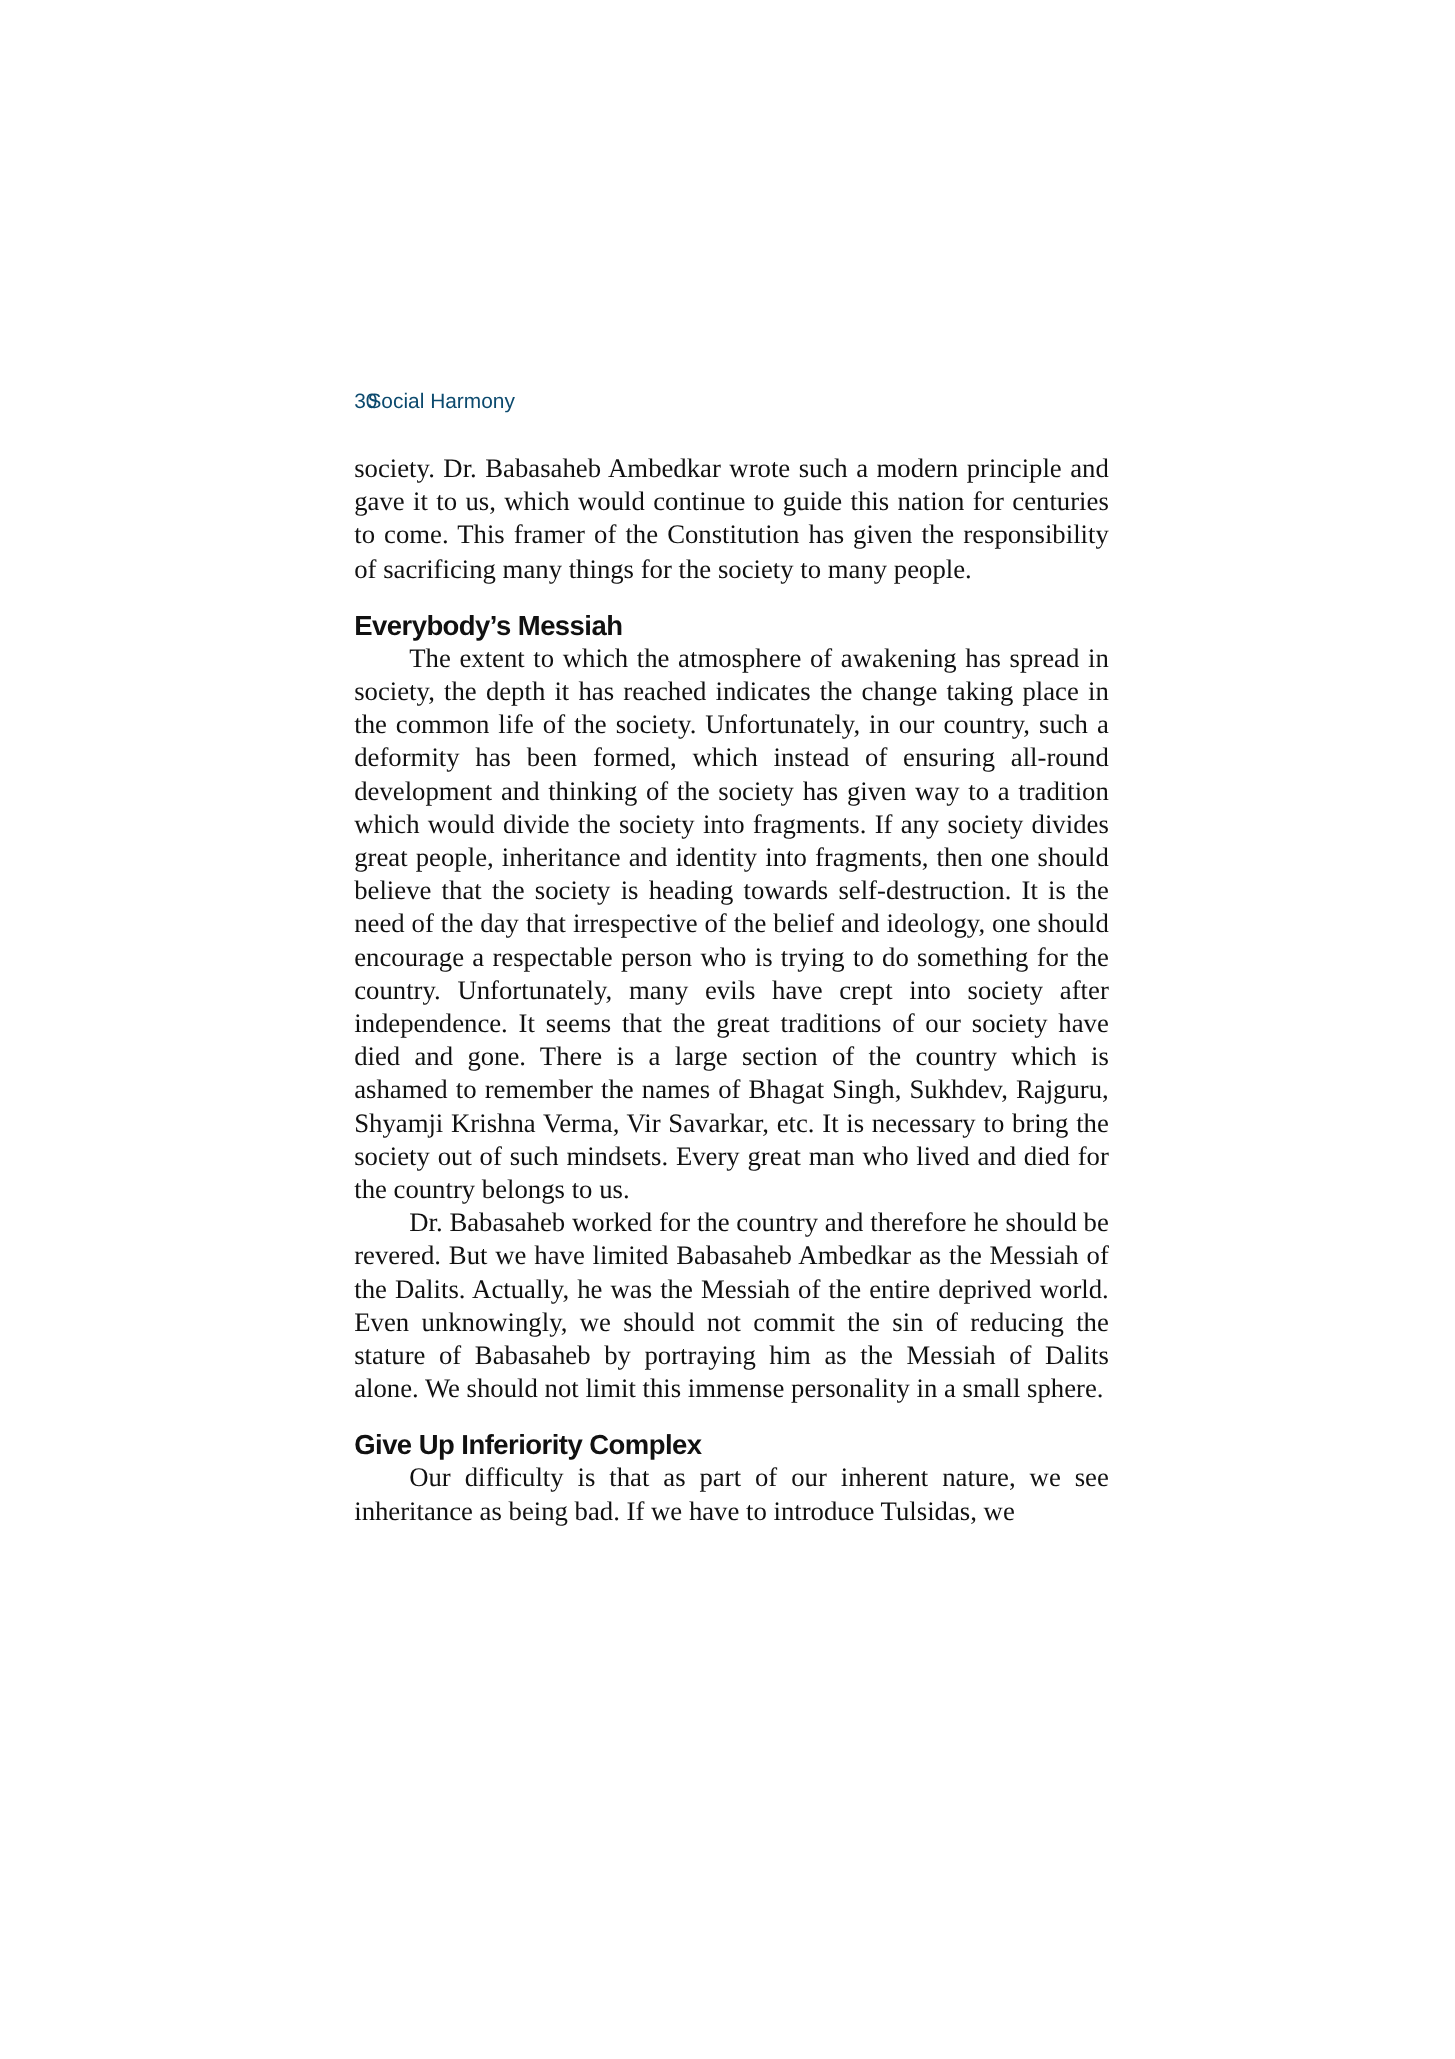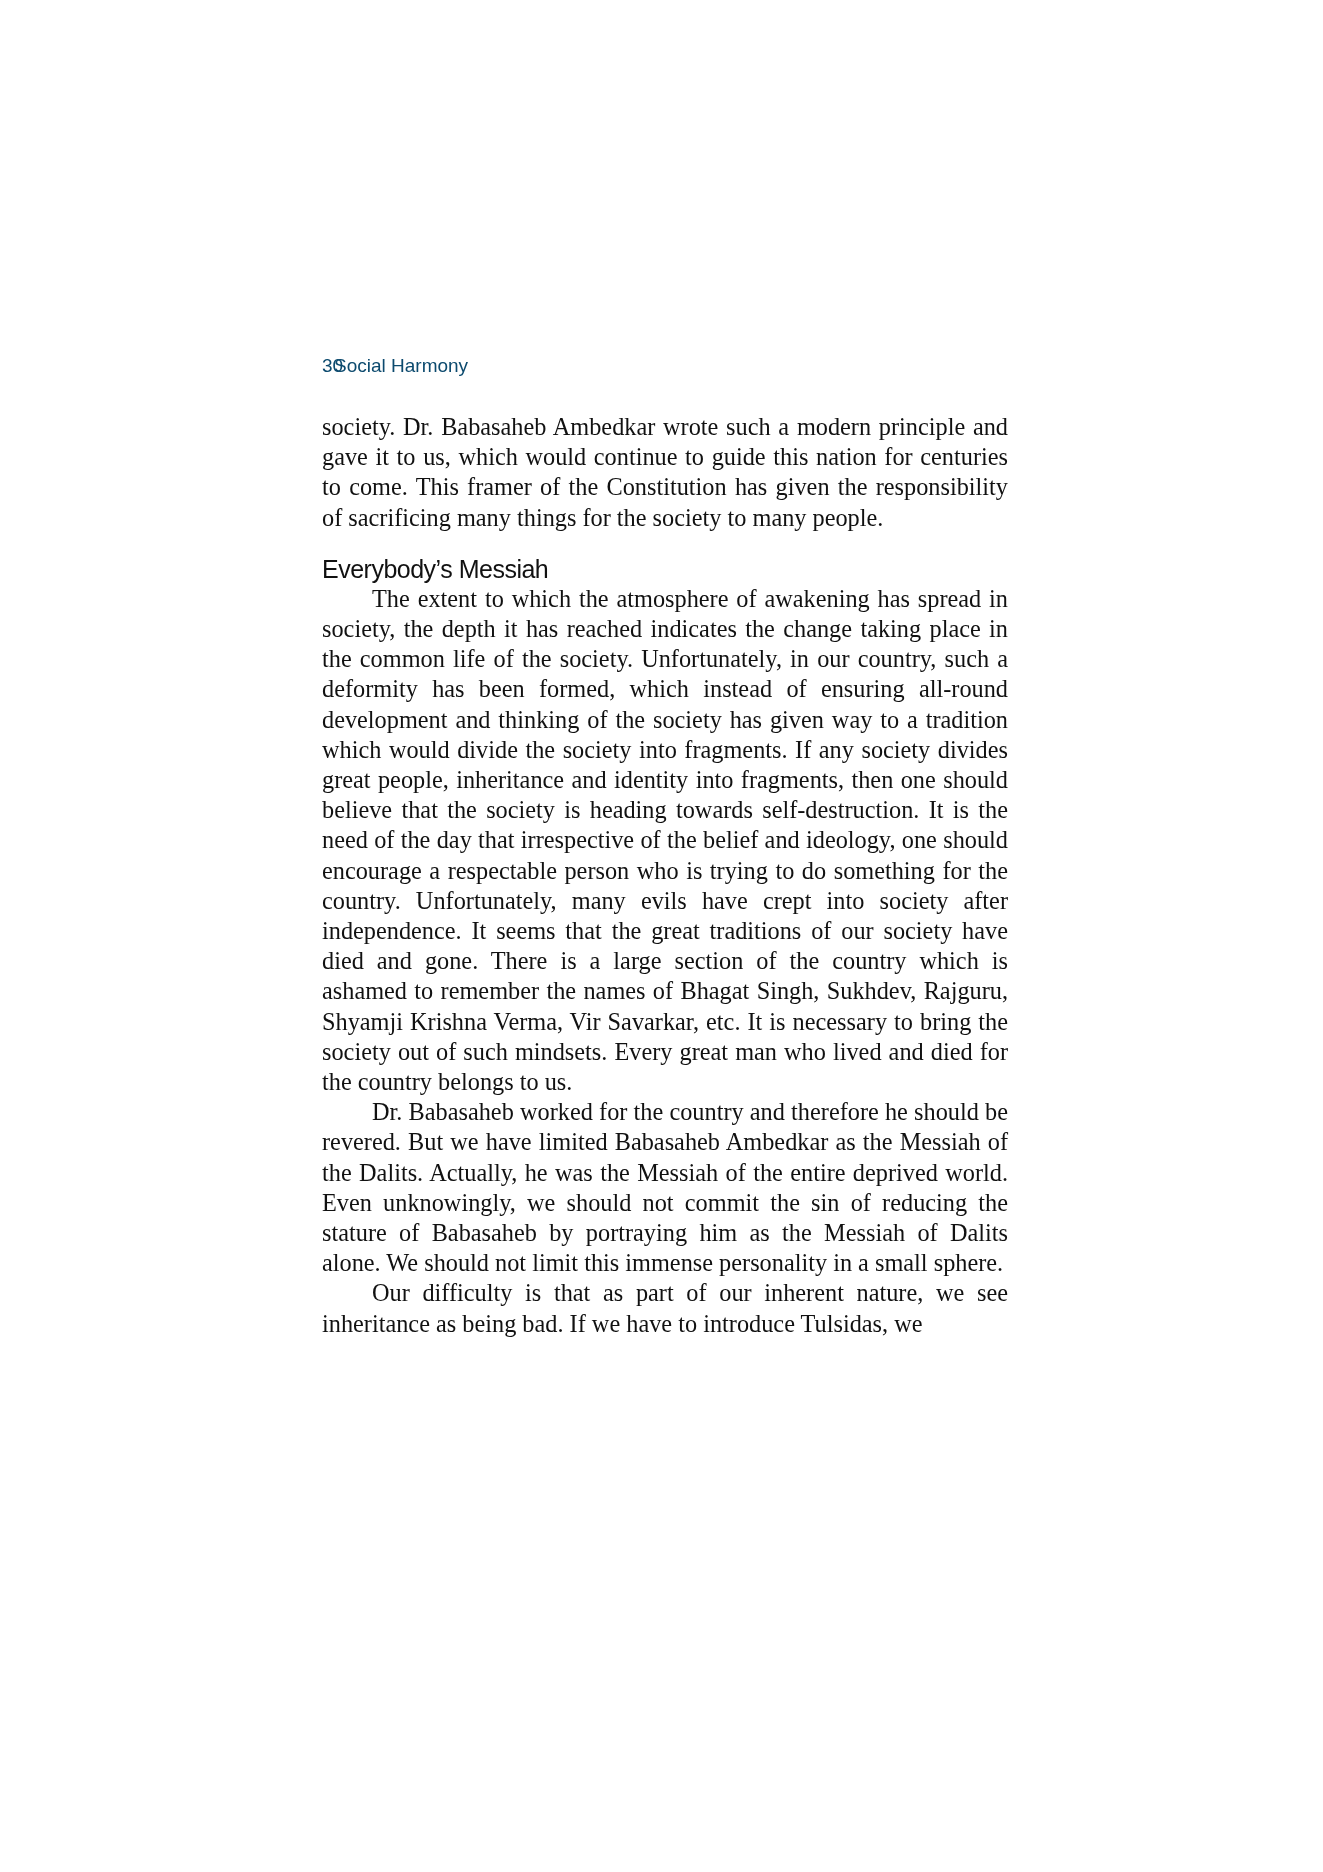--- a/index.html
+++ b/index.html
@@ -4,30 +4,31 @@
   <style>
     html, body { margin: 0; padding: 0; background: #ffffff; }
     body { width: 1323px; height: 1872px; position: relative; overflow: hidden; }
     .page { position: absolute; left: 322px; top: 352px; width: 686px; color: #111; }
     .running-head { position: relative; height: 30px; font-family: "Liberation Sans", sans-serif; font-size: 19px; color: #0c4a6e; }
     .page-num { position: absolute; left: 0; top: 3px; }
     .book-title { position: absolute; left: 12px; right: 0; top: 3px; }
     .body-text { margin-top: 30px; font-family: "Liberation Serif", serif; font-size: 24.3px; line-height: 30.2px; text-align: justify; }
     .body-text p { margin: 0; }
     .indent { text-indent: 50px; }
-    h2 { font-family: "Liberation Sans", sans-serif; font-weight: normal; font-size: 25px; line-height: 30px; margin: 21px 0 0 0; letter-spacing: -0.5px; color: #111; }
+    h2 { font-family: "Liberation Sans", sans-serif; font-weight: bold; font-size: 25px; line-height: 30px; margin: 21px 0 0 0; letter-spacing: -0.5px; color: #111; }
   </style>
 </head>
 <body>
 
 <div class="page">
   <div class="running-head">
     <span class="page-num">30</span>
     <span class="book-title">Social Harmony</span>
   </div>
   <div class="body-text">
     <p>society. Dr. Babasaheb Ambedkar wrote such a modern principle and gave it to us, which would continue to guide this nation for centuries to come. This framer of the Constitution has given the responsibility of sacrificing many things for the society to many people.</p>
     <h2>Everybody’s Messiah</h2>
     <p class="indent">The extent to which the atmosphere of awakening has spread in society, the depth it has reached indicates the change taking place in the common life of the society. Unfortunately, in our country, such a deformity has been formed, which instead of ensuring all-round development and thinking of the society has given way to a tradition which would divide the society into fragments. If any society divides great people, inheritance and identity into fragments, then one should believe that the society is heading towards self-destruction. It is the need of the day that irrespective of the belief and ideology, one should encourage a respectable person who is trying to do something for the country. Unfortunately, many evils have crept into society after independence. It seems that the great traditions of our society have died and gone. There is a large section of the country which is ashamed to remember the names of Bhagat Singh, Sukhdev, Rajguru, Shyamji Krishna Verma, Vir Savarkar, etc. It is necessary to bring the society out of such mindsets. Every great man who lived and died for the country belongs to us.</p>
     <p class="indent">Dr. Babasaheb worked for the country and therefore he should be revered. But we have limited Babasaheb Ambedkar as the Messiah of the Dalits. Actually, he was the Messiah of the entire deprived world. Even unknowingly, we should not commit the sin of reducing the stature of Babasaheb by portraying him as the Messiah of Dalits alone. We should not limit this immense personality in a small sphere.</p>
+    <h2>Give Up Inferiority Complex</h2>
     <p class="indent">Our difficulty is that as part of our inherent nature, we see inheritance as being bad. If we have to introduce Tulsidas, we</p>
   </div>
 </div>
 
 </body></html>

